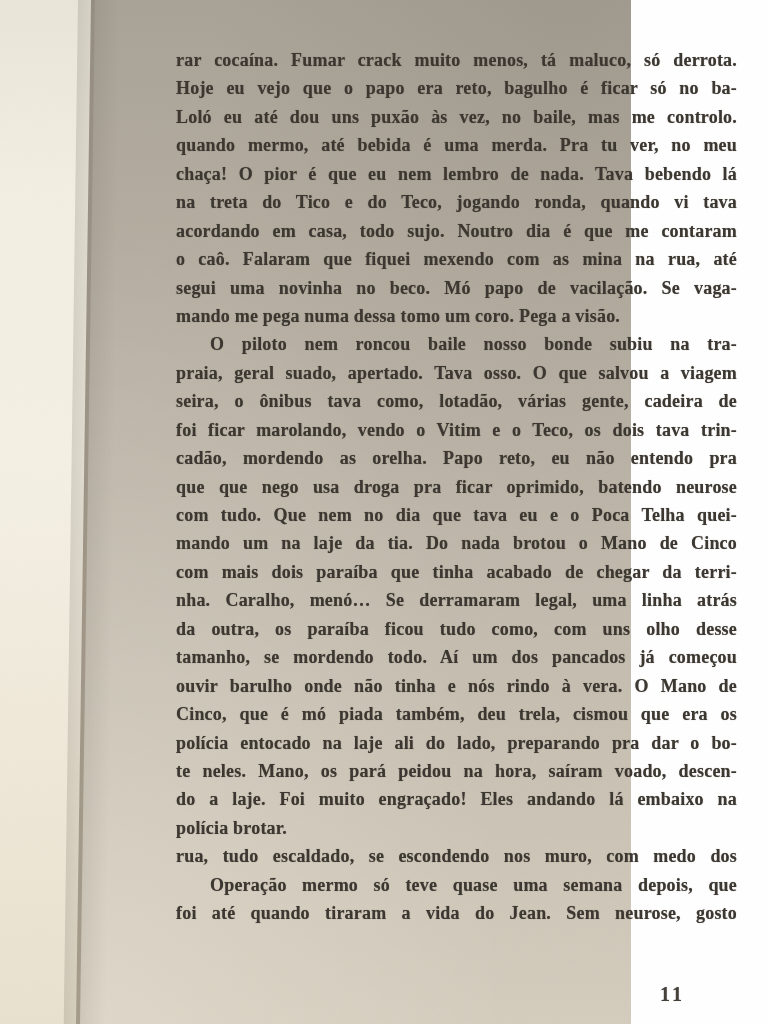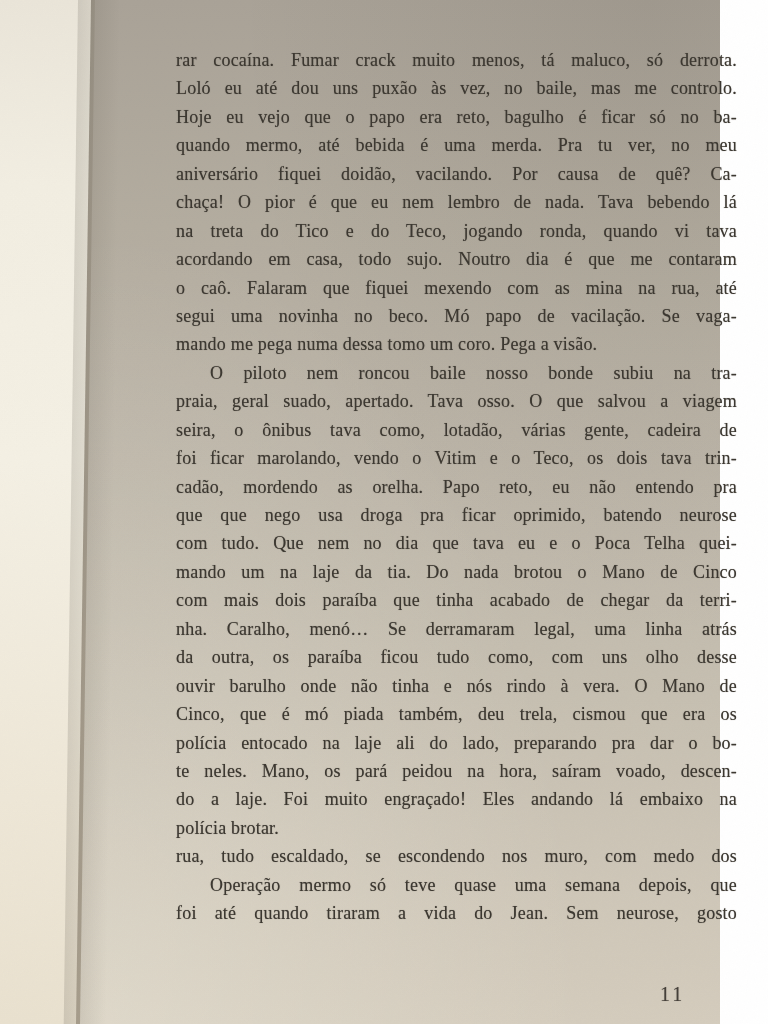--- a/index.html
+++ b/index.html
@@ -5,27 +5,28 @@
   html, body {
     margin: 0;
     padding: 0;
     width: 768px;
     height: 1024px;
     overflow: hidden;
     font-family: "Liberation Serif", serif;
   }
   .photo {
     position: relative;
-    width: 720px;
+    width: 631px;
     height: 1024px;
     
     background:
       radial-gradient(ellipse at 90% 0%, rgba(40,36,30,0.08), rgba(0,0,0,0) 45%),
       radial-gradient(ellipse at 15% 100%, rgba(255,252,240,0.25), rgba(0,0,0,0) 55%),
       linear-gradient(180deg, #a9a297 0%, #b3ac9f 22%, #bcb5a8 45%, #c6bfb1 68%, #d4ccbd 100%);
+    font-weight: bold;
   }
   
   .page-seam {
     position: absolute;
     left: 0; top: 0;
     width: 110px; height: 1024px;
     background: linear-gradient(180deg, #9e978a, #a89f90 50%, #b1a795);
     clip-path: polygon(0 0, 95px 0, 80px 1024px, 0 1024px);
   }
   
@@ -94,41 +95,41 @@
   <svg class="grain" width="768" height="1024">
     <filter id="noise">
       <feTurbulence type="fractalNoise" baseFrequency="0.9" numOctaves="2" stitchTiles="stitch"></feTurbulence>
       <feColorMatrix type="matrix" values="0 0 0 0 0.45  0 0 0 0 0.43  0 0 0 0 0.39  0 0 0 0.05 0"></feColorMatrix>
     </filter>
     <rect width="768" height="1024" filter="url(#noise)"></rect>
   </svg>
 
   <main class="text-column">
       <div class="line">rar cocaína. Fumar crack muito menos, tá maluco, só derrota.</div>
+      <div class="line">Hoje eu vejo que o papo era reto, bagulho é ficar só no ba-</div>
       <div class="line">Loló eu até dou uns puxão às vez, no baile, mas me controlo.</div>
-      <div class="line">Hoje eu vejo que o papo era reto, bagulho é ficar só no ba-</div>
       <div class="line">quando mermo, até bebida é uma merda. Pra tu ver, no meu</div>
-      <div class="line">aniversário fiquei doidão, vacilando. Por causa de quê? Ca-</div>
       <div class="line">chaça! O pior é que eu nem lembro de nada. Tava bebendo lá</div>
       <div class="line">na treta do Tico e do Teco, jogando ronda, quando vi tava</div>
       <div class="line">acordando em casa, todo sujo. Noutro dia é que me contaram</div>
       <div class="line">o caô. Falaram que fiquei mexendo com as mina na rua, até</div>
       <div class="line">segui uma novinha no beco. Mó papo de vacilação. Se vaga-</div>
       <div class="line para-end">mando me pega numa dessa tomo um coro. Pega a visão.</div>
       <div class="line indent">O piloto nem roncou baile nosso bonde subiu na tra-</div>
       <div class="line">praia, geral suado, apertado. Tava osso. O que salvou a viagem</div>
       <div class="line">seira, o ônibus tava como, lotadão, várias gente, cadeira de</div>
       <div class="line">foi ficar marolando, vendo o Vitim e o Teco, os dois tava trin-</div>
       <div class="line">cadão, mordendo as orelha. Papo reto, eu não entendo pra</div>
       <div class="line">que que nego usa droga pra ficar oprimido, batendo neurose</div>
       <div class="line">com tudo. Que nem no dia que tava eu e o Poca Telha quei-</div>
       <div class="line">mando um na laje da tia. Do nada brotou o Mano de Cinco</div>
       <div class="line">com mais dois paraíba que tinha acabado de chegar da terri-</div>
       <div class="line">nha. Caralho, menó… Se derramaram legal, uma linha atrás</div>
       <div class="line">da outra, os paraíba ficou tudo como, com uns olho desse</div>
+      <div class="line">tamanho, se mordendo todo. Aí um dos pancados já começou</div>
       <div class="line">ouvir barulho onde não tinha e nós rindo à vera. O Mano de</div>
       <div class="line">Cinco, que é mó piada também, deu trela, cismou que era os</div>
       <div class="line">polícia entocado na laje ali do lado, preparando pra dar o bo-</div>
       <div class="line">te neles. Mano, os pará peidou na hora, saíram voado, descen-</div>
       <div class="line">do a laje. Foi muito engraçado! Eles andando lá embaixo na</div>
       <div class="line para-end">polícia brotar.</div>
       <div class="line">rua, tudo escaldado, se escondendo nos muro, com medo dos</div>
       <div class="line indent">Operação mermo só teve quase uma semana depois, que</div>
       <div class="line">foi até quando tiraram a vida do Jean. Sem neurose, gosto</div>
     </main>

